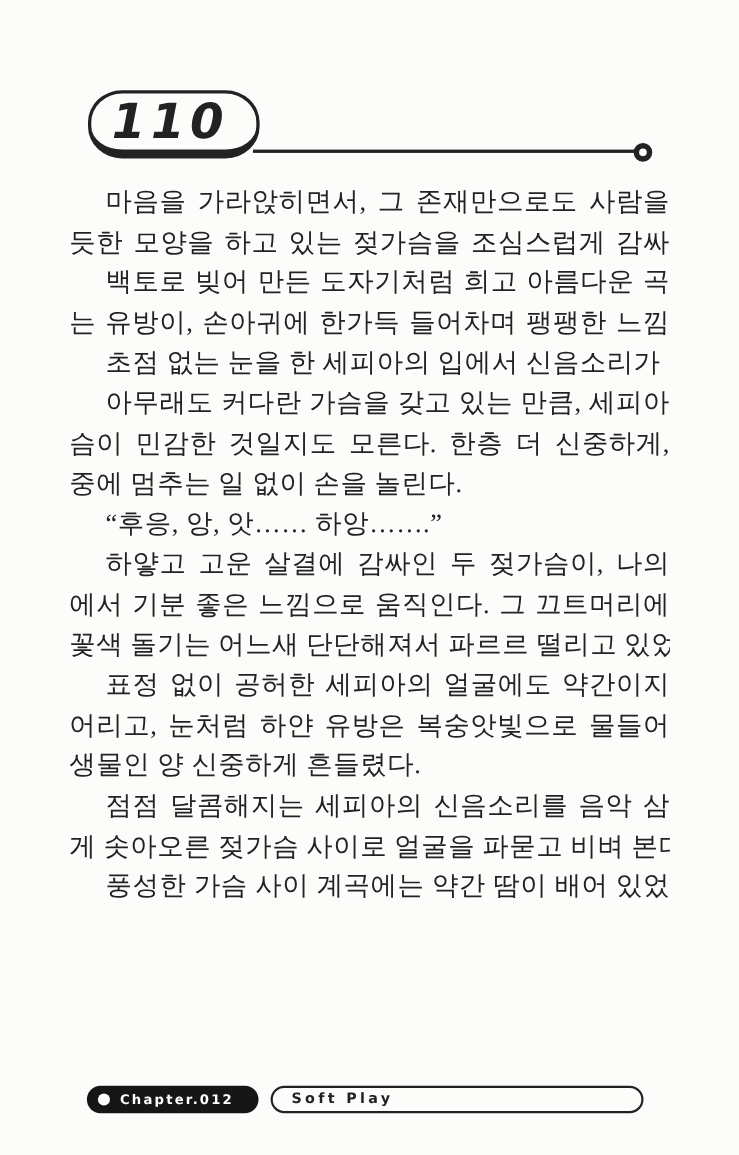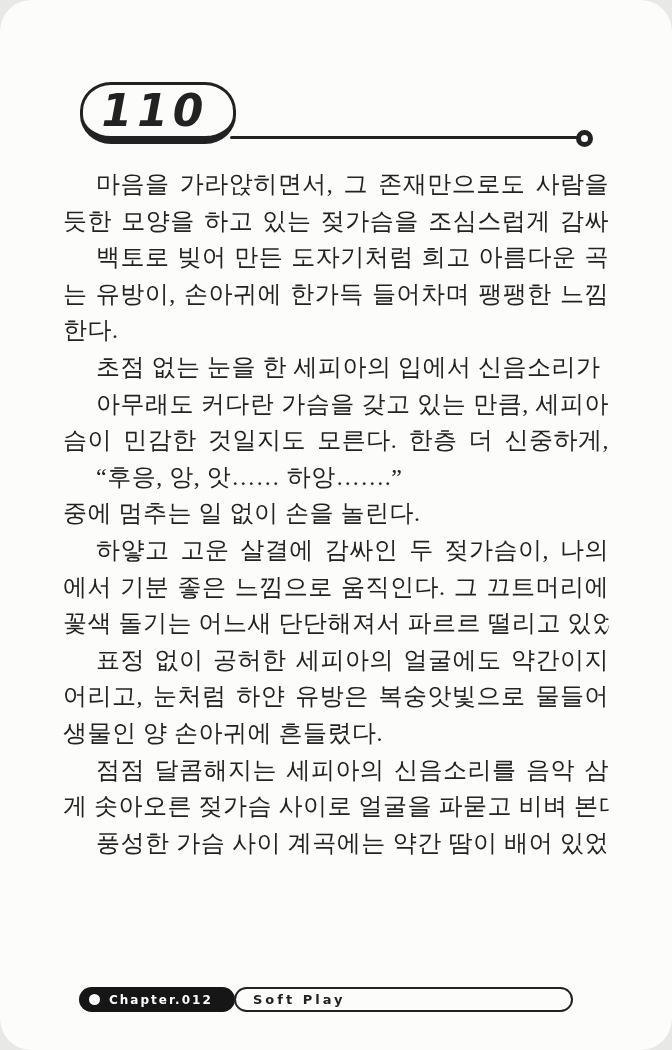--- a/index.html
+++ b/index.html
@@ -1,19 +1,19 @@
 <!DOCTYPE html>
 <html lang="ko" style="--ink: #222222; --paper: #fcfcfa;"><head>
 <meta charset="utf-8">
 <style>
   :root {
     --ink: #222222;
     --paper: #fcfcfa;
   }
-  * { margin: 0; padding: 0; box-sizing: border-box; border-radius: 31px; }
+  * { margin: 0; padding: 0; box-sizing: border-box; }
   html, body { background: #e8e8e6; }
   .page {
     position: relative;
     width: 672px;
     height: 1050px;
     margin: 0 auto;
     background: var(--paper);
     overflow: hidden;
     font-family: "Liberation Serif", "DejaVu Serif", serif;
     color: var(--ink);
@@ -100,21 +100,21 @@
     border-radius: 50%;
     background: #ffffff;
     margin: 0 9px 0 10px;
     flex: 0 0 auto;
   }
   .chapter-pill span.lbl {
     font-size: 12px;
     letter-spacing: 2px;
   }
   .section-pill {
-    left: 234px;
+    left: 246px;
     width: 339px;
     background: var(--paper);
     border: 2.5px solid var(--ink);
     color: var(--ink);
   }
   .section-pill span.lbl {
     font-size: 13px;
     letter-spacing: 3px;
     padding-left: 17px;
   }
@@ -130,32 +130,31 @@
     </div>
     <div class="header-rule"></div>
     <div class="header-ring"></div>
   </div>
 
   <div class="text-block" id="text-block">
       <div class="line indent just">마음을 가라앉히면서, 그 존재만으로도 사람을 유혹하는</div>
       <div class="line just">듯한 모양을 하고 있는 젖가슴을 조심스럽게 감싸 잡는 나.</div>
       <div class="line indent just">백토로 빚어 만든 도자기처럼 희고 아름다운 곡선을 그리</div>
       <div class="line just">는 유방이, 손아귀에 한가득 들어차며 팽팽한 느낌을 전달</div>
-      <div class="line">한다.</div>
       <div class="line indent">초점 없는 눈을 한 세피아의 입에서 신음소리가 났다.</div>
       <div class="line indent just">아무래도 커다란 가슴을 갖고 있는 만큼, 세피아는 젖가</div>
       <div class="line just">슴이 민감한 것일지도 모른다. 한층 더 신중하게, 그러나 도</div>
+      <div class="line">중에 멈추는 일 없이 손을 놀린다.</div>
       <div class="line indent">“후응, 앙, 앗…… 하앙…….”</div>
-      <div class="line">중에 멈추는 일 없이 손을 놀린다.</div>
       <div class="line indent just">하얗고 고운 살결에 감싸인 두 젖가슴이, 나의 손바닥 안</div>
       <div class="line just">에서 기분 좋은 느낌으로 움직인다. 그 끄트머리에 솟은 벚</div>
       <div class="line">꽃색 돌기는 어느새 단단해져서 파르르 떨리고 있었다.</div>
       <div class="line indent just">표정 없이 공허한 세피아의 얼굴에도 약간이지만 홍조가</div>
       <div class="line just">어리고, 눈처럼 하얀 유방은 복숭앗빛으로 물들어 별개의</div>
-      <div class="line">생물인 양 손아귀에 흔들렸다.</div>
+      <div class="line">생물인 양 신중하게 흔들렸다.</div>
       <div class="line indent just">점점 달콤해지는 세피아의 신음소리를 음악 삼아, 싱그럽</div>
       <div class="line">게 솟아오른 젖가슴 사이로 얼굴을 파묻고 비벼 본다.</div>
       <div class="line indent just">풍성한 가슴 사이 계곡에는 약간 땀이 배어 있었지만, 그</div>
     </div>
 
   <div>
     <div class="footer-pill chapter-pill">
       <span class="chapter-dot"></span>
       <span class="lbl">Chapter.012</span>
     </div>

